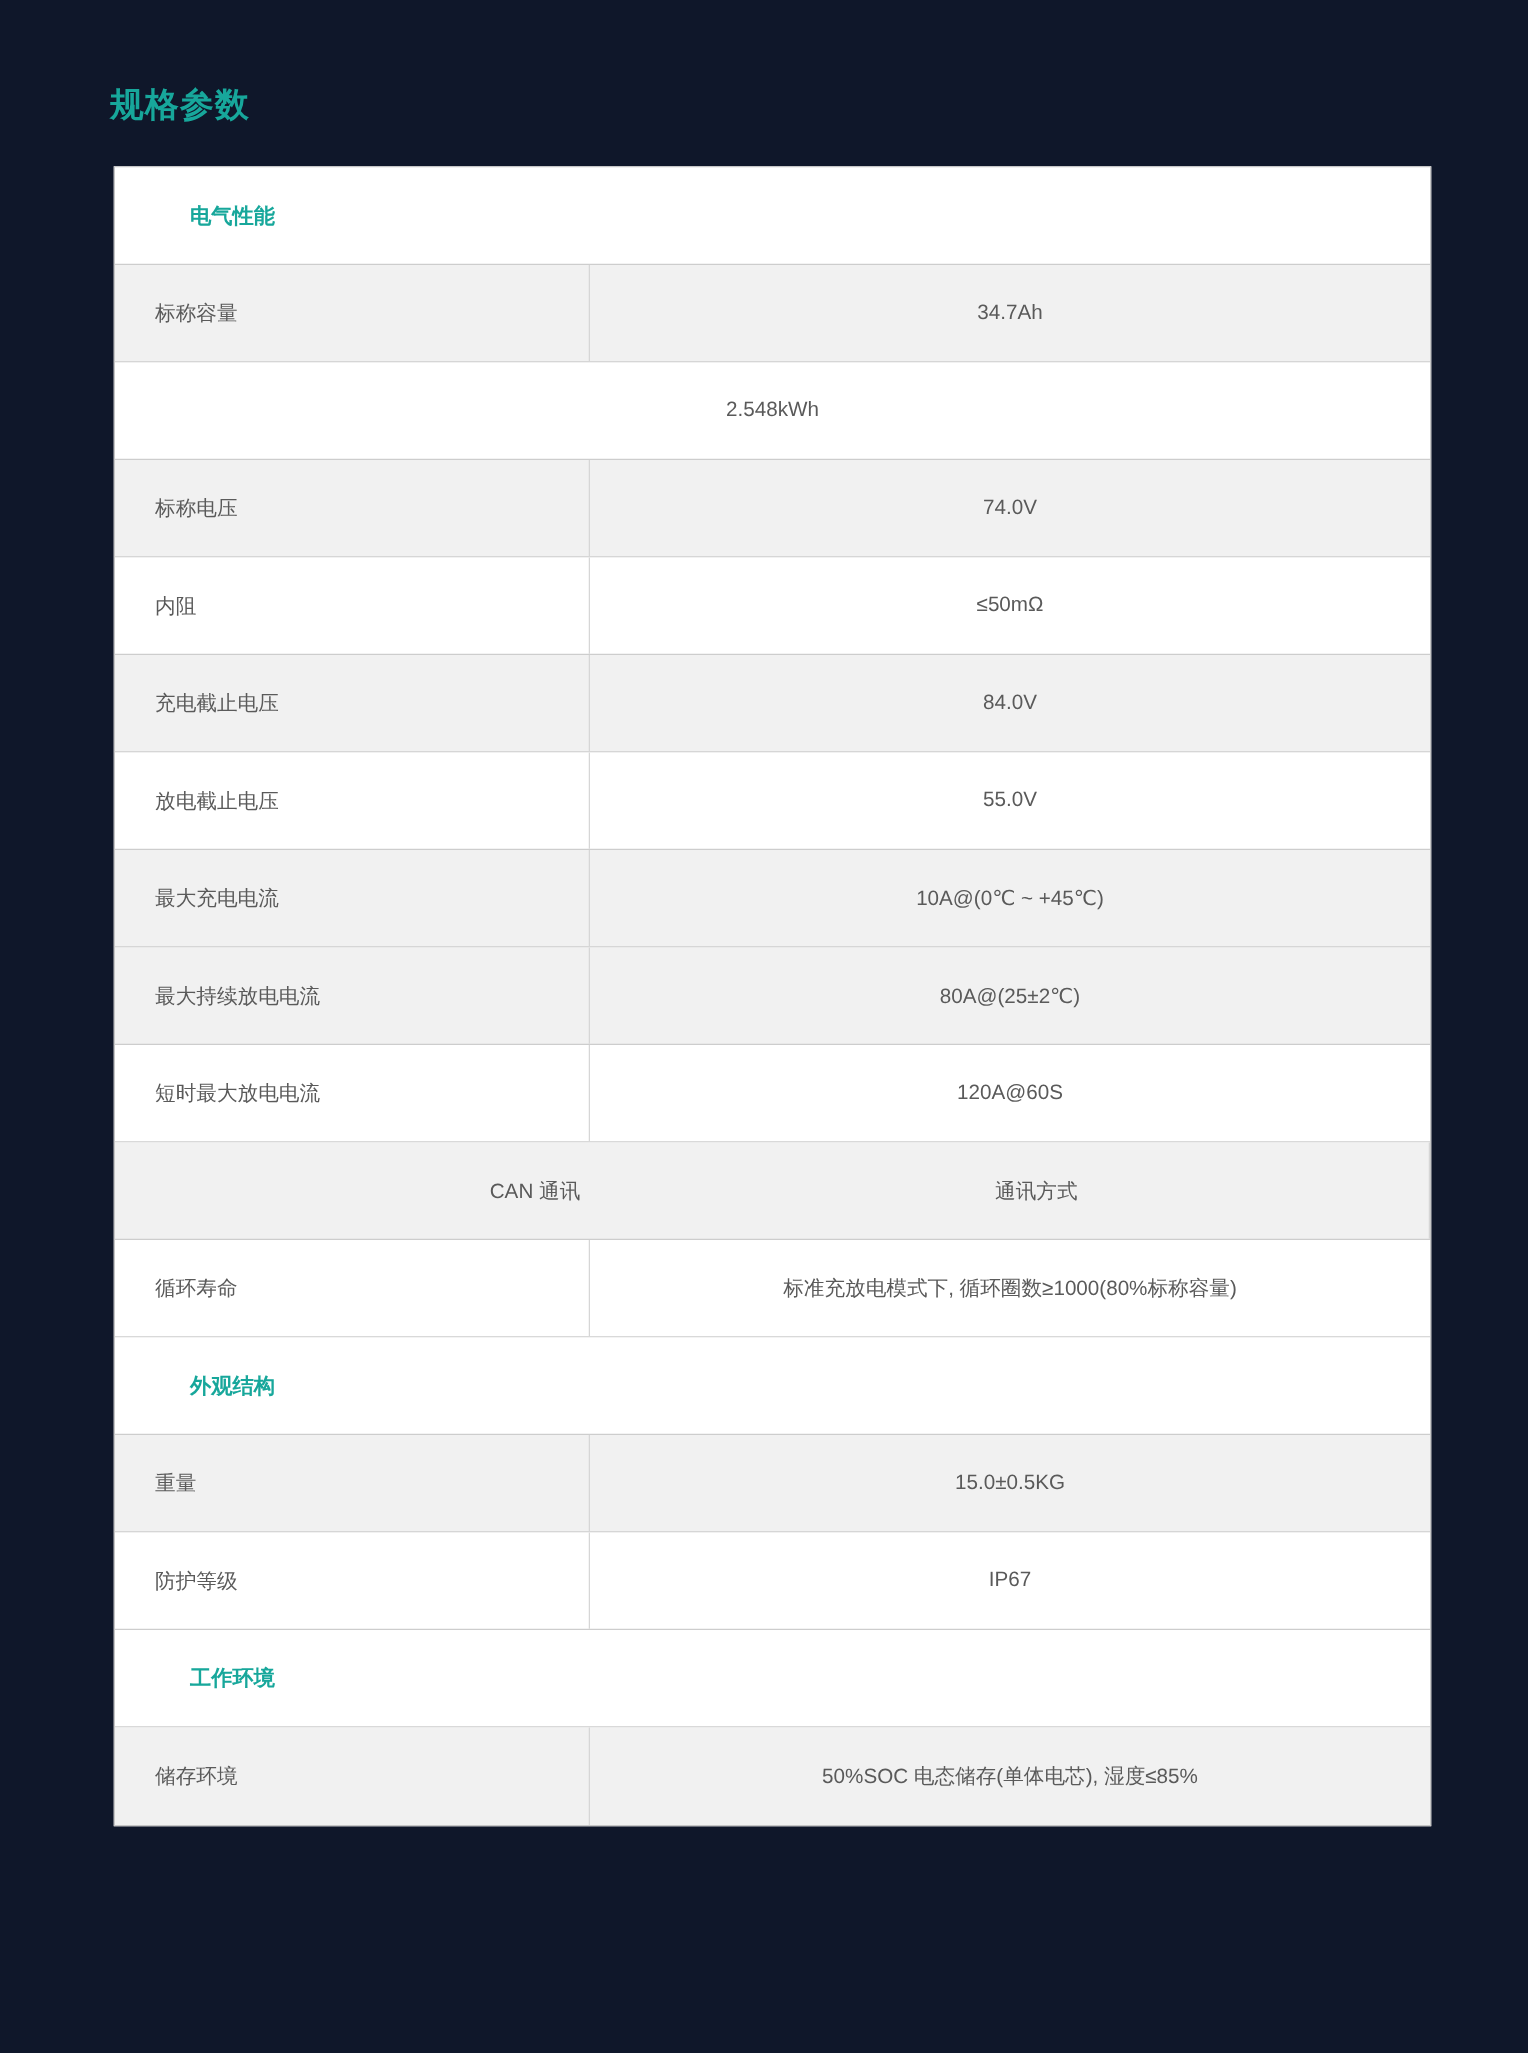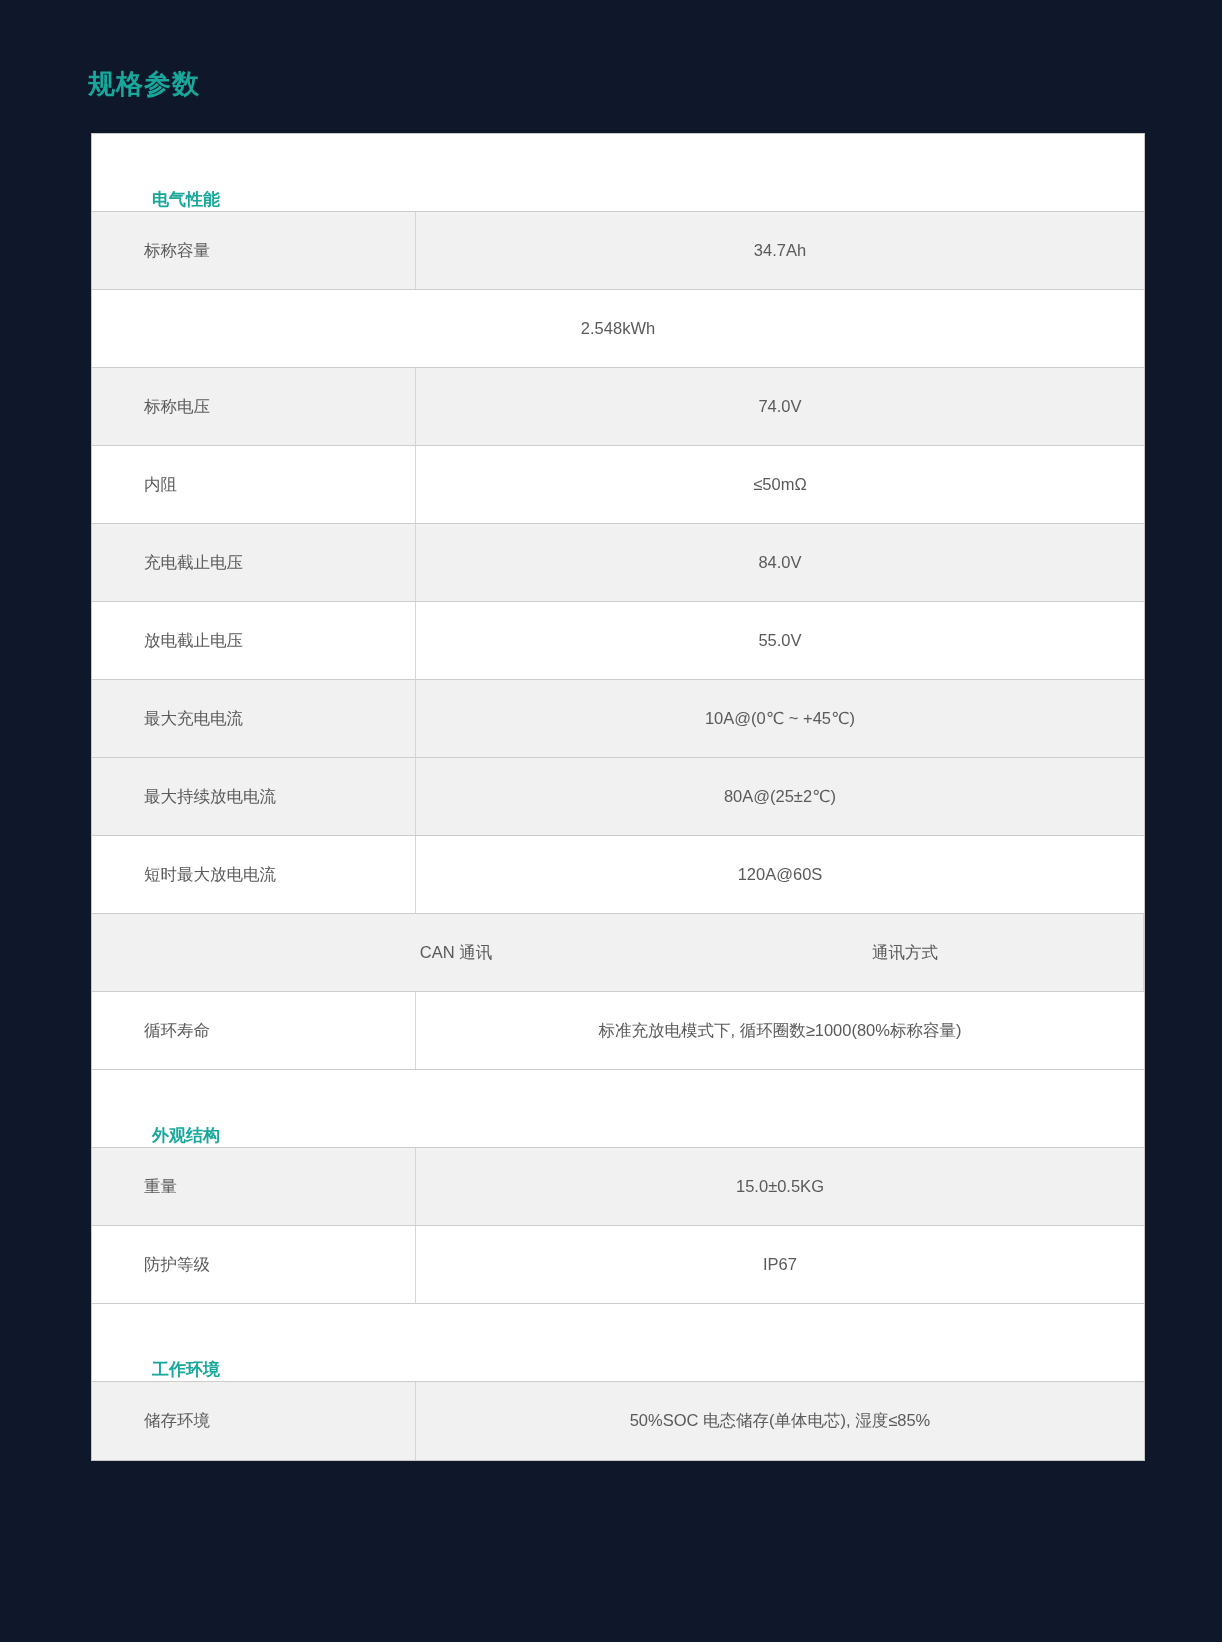--- a/index.html
+++ b/index.html
@@ -42,38 +42,38 @@
     border-bottom: 1px solid #cdcdcd;
     background: #ffffff;
   }
   .row:last-child {
     border-bottom: none;
   }
   .row.alt {
     background: #f1f1f1;
   }
   .section-row {
-    align-items: flex-end;
+    align-items: center;
     padding-left: 60px;
   }
   .section-title {
     color: #17A79B;
     font-weight: bold;
     font-size: 17px;
   }
   .cell {
     box-sizing: border-box;
     display: flex;
     align-items: center;
     color: #5a5a5a;
     font-size: 16.5px;
   }
   .cell.label {
-    width: 324px;
-    padding-left: 52px;
+    width: 380px;
+    padding-left: 32px;
     border-right: 1px solid #d6d6d6;
   }
   .cell.value {
     flex: 1;
     justify-content: center;
     text-align: left;
   }
 </style>
 </head>
 <body>

